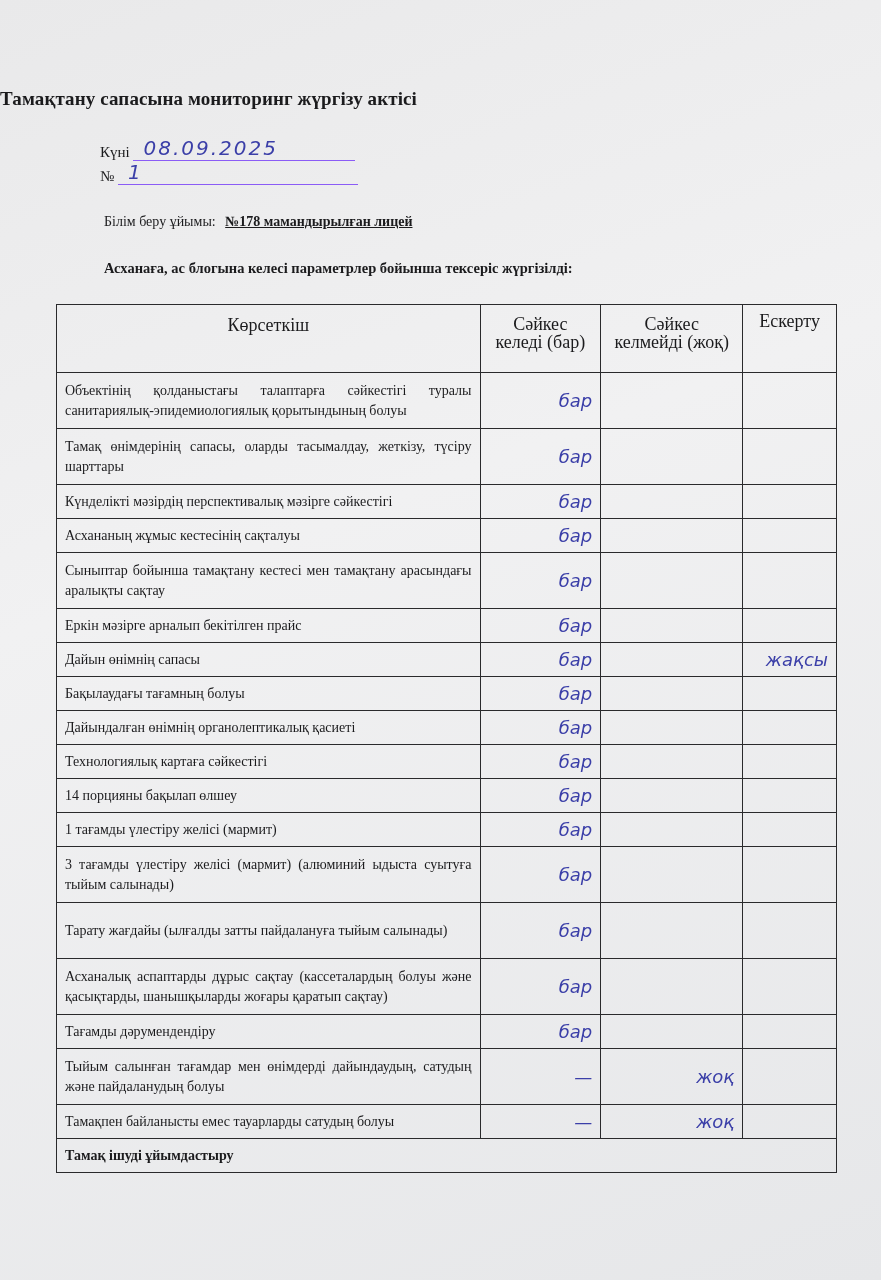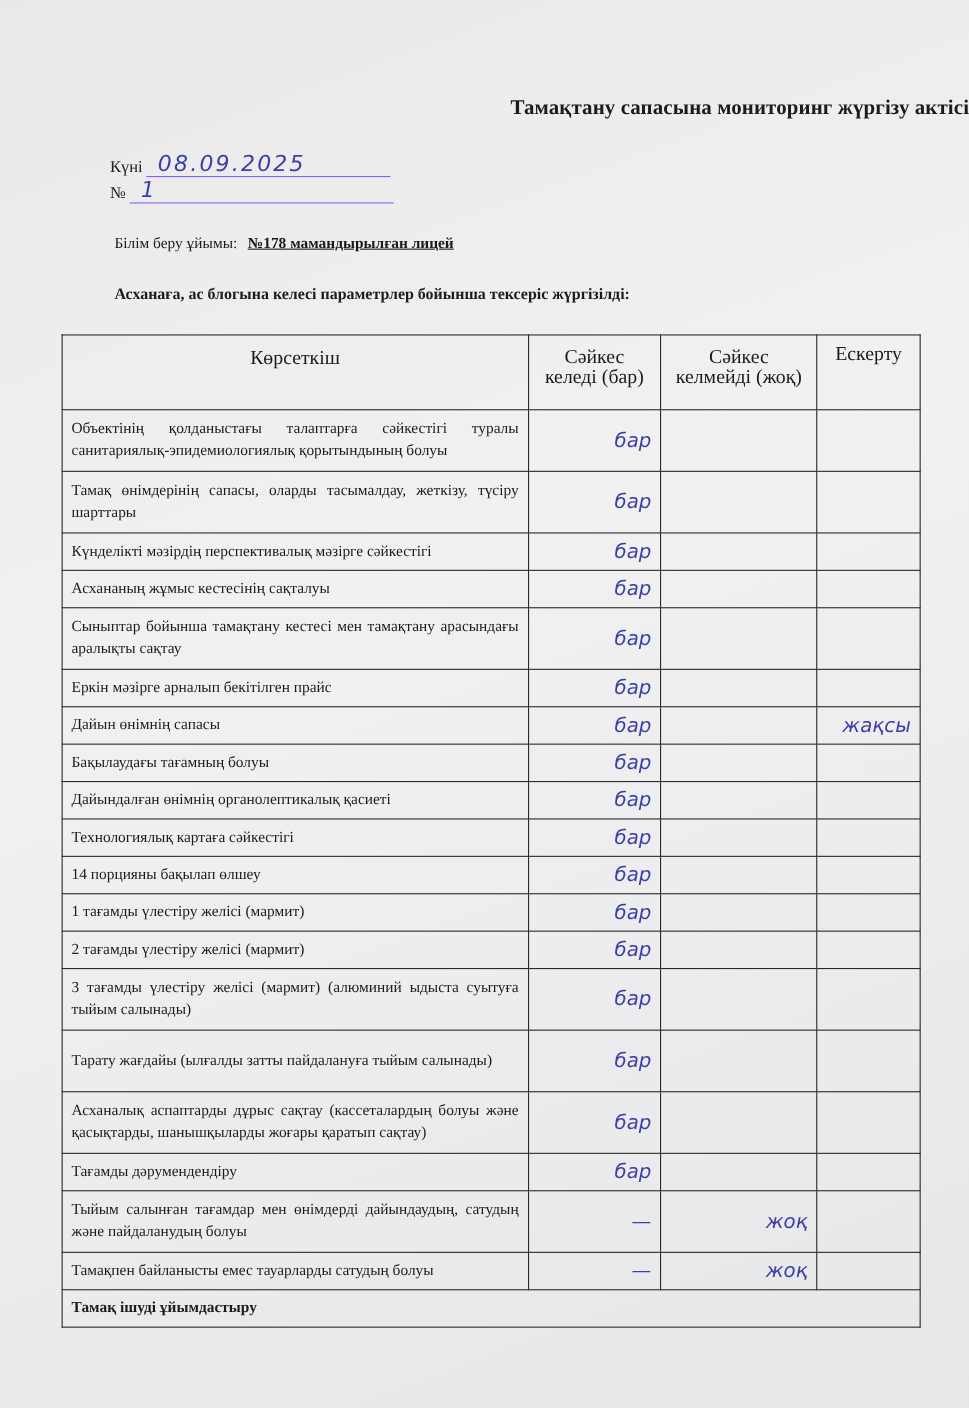--- a/index.html
+++ b/index.html
@@ -5,21 +5,21 @@
   html, body { margin: 0; padding: 0; }
   body {
     width: 881px; height: 1280px; overflow: hidden;
     background: linear-gradient(160deg, #e9e9ea 0%, #f1f1f2 40%, #e6e7e9 100%);
     font-family: "Liberation Serif", serif;
     color: #1b1b1d;
     position: relative;
   }
   .page { position: absolute; left: 0; top: 0; width: 881px; height: 1280px; }
   .title {
-    position: absolute; top: 88px; left: 0; width: 881px; text-align: right;
+    position: absolute; top: 88px; left: 0; width: 881px; text-align: left;
     font-size: 19px; font-weight: bold; letter-spacing: 0.1px;
   }
   .hand { font-family: "DejaVu Sans", sans-serif; color: #3b3fa8; font-style: italic; }
   .field-row { position: absolute; font-size: 15px; }
   .field-line {
     display: inline-block; border-bottom: 1px solid #8b5cf6; vertical-align: bottom;
     height: 20px; position: relative;
   }
   .field-line .hand { position: absolute; left: 10px; bottom: 0px; font-size: 20px; letter-spacing: 2px; }
   .org-row { position: absolute; top: 214px; left: 104px; font-size: 14px; }
@@ -143,26 +143,20 @@
           <td class="mark"><span class="hand">бар</span></td>
           <td class="mark"><span class="hand"></span></td>
           <td class="mark"><span class="hand"></span></td>
         </tr>
         <tr style="height: 34px;">
           <td class="ind">1 тағамды үлестіру желісі (мармит)</td>
           <td class="mark"><span class="hand">бар</span></td>
           <td class="mark"><span class="hand"></span></td>
           <td class="mark"><span class="hand"></span></td>
         </tr>
-        <tr style="height: 34px;">
-          <td class="ind">2 тағамды үлестіру желісі (мармит)</td>
-          <td class="mark"><span class="hand">бар</span></td>
-          <td class="mark"><span class="hand"></span></td>
-          <td class="mark"><span class="hand"></span></td>
-        </tr>
         <tr style="height: 56px;">
           <td class="ind">3 тағамды үлестіру желісі (мармит) (алюминий ыдыста суытуға тыйым салынады)</td>
           <td class="mark"><span class="hand">бар</span></td>
           <td class="mark"><span class="hand"></span></td>
           <td class="mark"><span class="hand"></span></td>
         </tr>
         <tr style="height: 56px;">
           <td class="ind">Тарату жағдайы (ылғалды затты пайдалануға тыйым салынады)</td>
           <td class="mark"><span class="hand">бар</span></td>
           <td class="mark"><span class="hand"></span></td>

